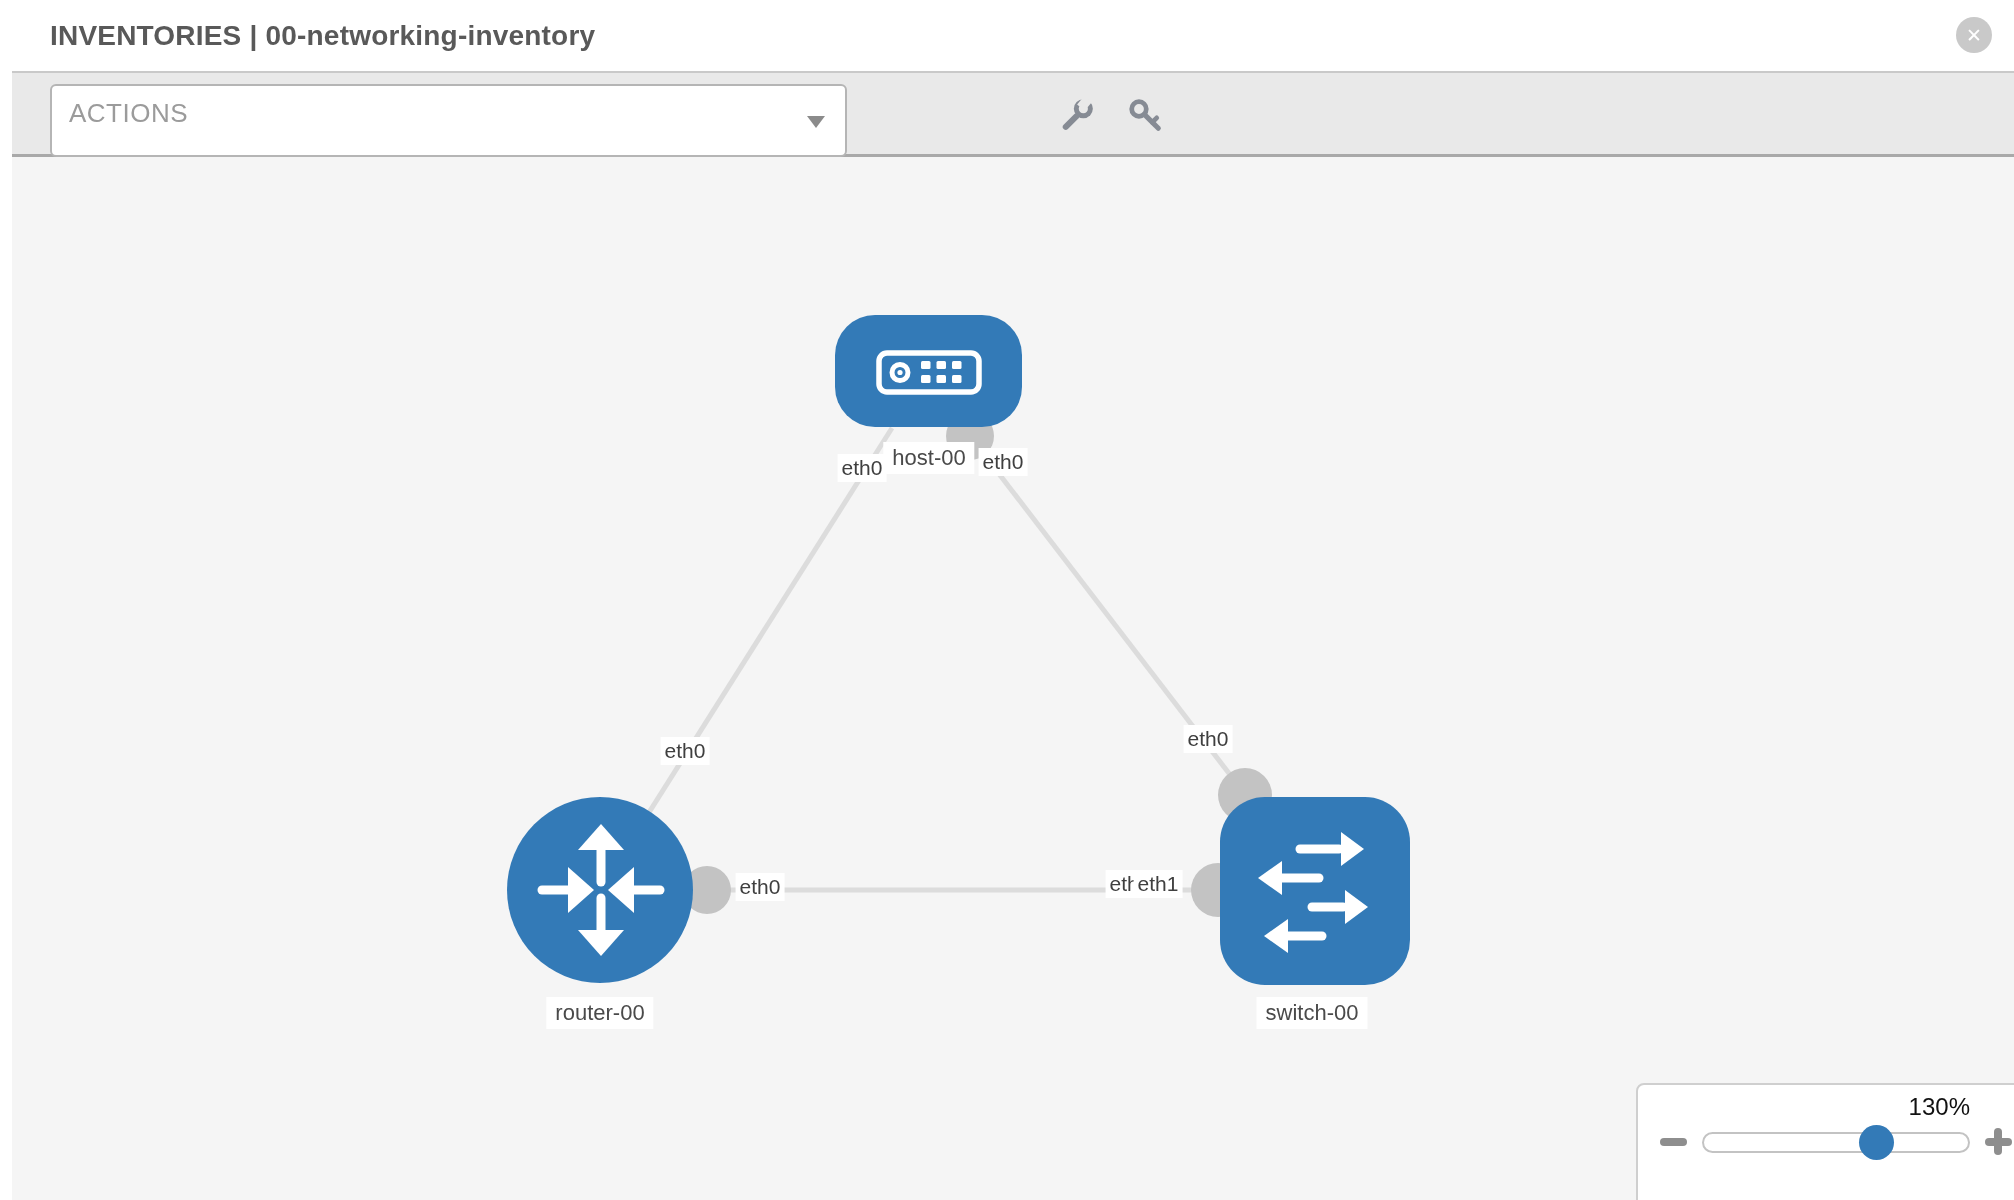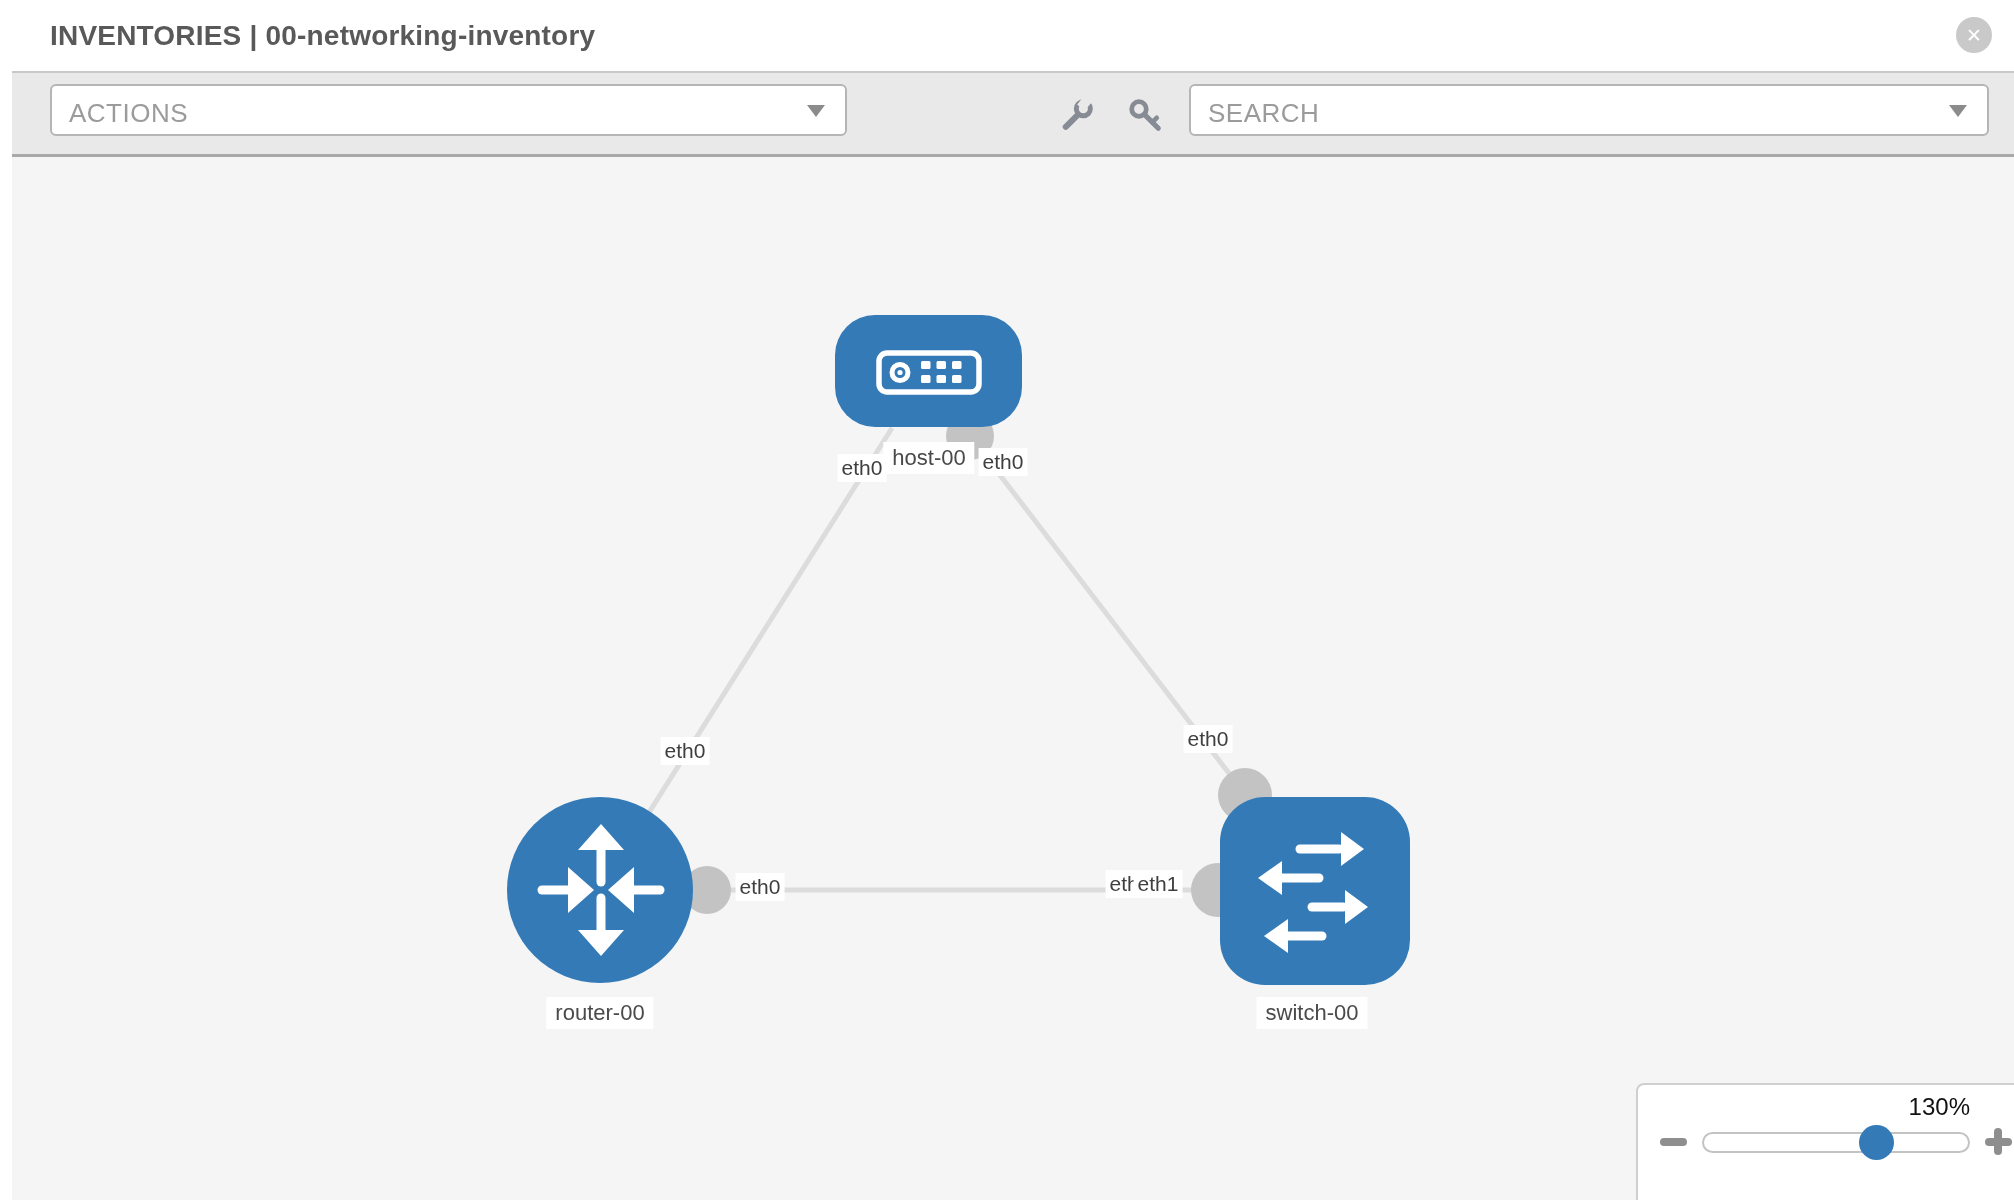--- a/index.html
+++ b/index.html
@@ -12,21 +12,21 @@
   .page-title { position:absolute; left:38px; top:0; line-height:71px;
                 font-size:28px; font-weight:700; color:#595959; letter-spacing:.2px; }
   .close-btn { position:absolute; left:1944px; top:17px; width:36px; height:36px;
                border-radius:50%; background:#c9c9c9; cursor:pointer;
                display:flex; align-items:center; justify-content:center; }
   .close-btn span { color:#ffffff; font-size:19px; font-weight:700; line-height:1; }
 
   
   .toolbar { position:relative; height:86px; background:#e9e9e9;
              border-top:2px solid #c9c9c9; border-bottom:3px solid #a9a9a9; }
-  .select-box { position:absolute; top:11px; height:52px; background:#ffffff;
+  .select-box { position:absolute; top:11px; height:73px; background:#ffffff;
                 border:2px solid #b5b5b5; border-radius:6px; cursor:pointer; }
   .select-box .sel-label { position:absolute; left:17px; top:0; line-height:55px;
                            font-size:26px; color:#9b9b9b; letter-spacing:.5px; }
   .select-box .caret { position:absolute; right:20px; top:50%; margin-top:-5px;
                        width:0; height:0; border-left:9px solid transparent;
                        border-right:9px solid transparent; border-top:12px solid #8b8b8b; }
   .actions-select { left:38px; width:797px; }
   .search-select  { left:1177px; width:800px; }
   .tool-icon { position:absolute; top:23px; width:38px; height:38px; cursor:pointer; }
   .tool-icon.wrench { left:1046px; }
@@ -81,24 +81,20 @@
       <rect x="13.6" y="1.2" width="6.2" height="7" fill="#e9e9e9" transform="rotate(40 16.7 4.7)"></rect>
       <rect x="1.6" y="14.2" width="13.4" height="3.8" rx="1.9" fill="#868b94" transform="rotate(-45 8.3 16.1)"></rect>
     </svg>
 
     <svg class="tool-icon key" viewBox="0 0 24 24">
       <circle cx="8.2" cy="8.2" r="4.6" fill="none" stroke="#868b94" stroke-width="3"></circle>
       <line x1="11.6" y1="11.6" x2="20.4" y2="20.4" stroke="#868b94" stroke-width="3.2" stroke-linecap="round"></line>
       <line x1="16.6" y1="16.6" x2="19.4" y2="13.8" stroke="#868b94" stroke-width="3" stroke-linecap="round"></line>
     </svg>
 
-    <div class="select-box search-select">
-      <span class="sel-label">SEARCH</span>
-      <span class="caret"></span>
-    </div>
   </div>
 
   <div class="canvas">
     <svg class="topology" width="2014" height="1043" viewBox="0 157 2014 1043">
 
       <line x1="880" y1="428" x2="612" y2="852" stroke="#dcdcdc" stroke-width="5"></line>
       <line x1="958" y1="436" x2="1262" y2="832" stroke="#dcdcdc" stroke-width="5"></line>
       <line x1="695" y1="890" x2="1262" y2="890" stroke="#dcdcdc" stroke-width="5"></line>
 
       <circle cx="958" cy="436" r="24" fill="#c3c3c3"></circle>

